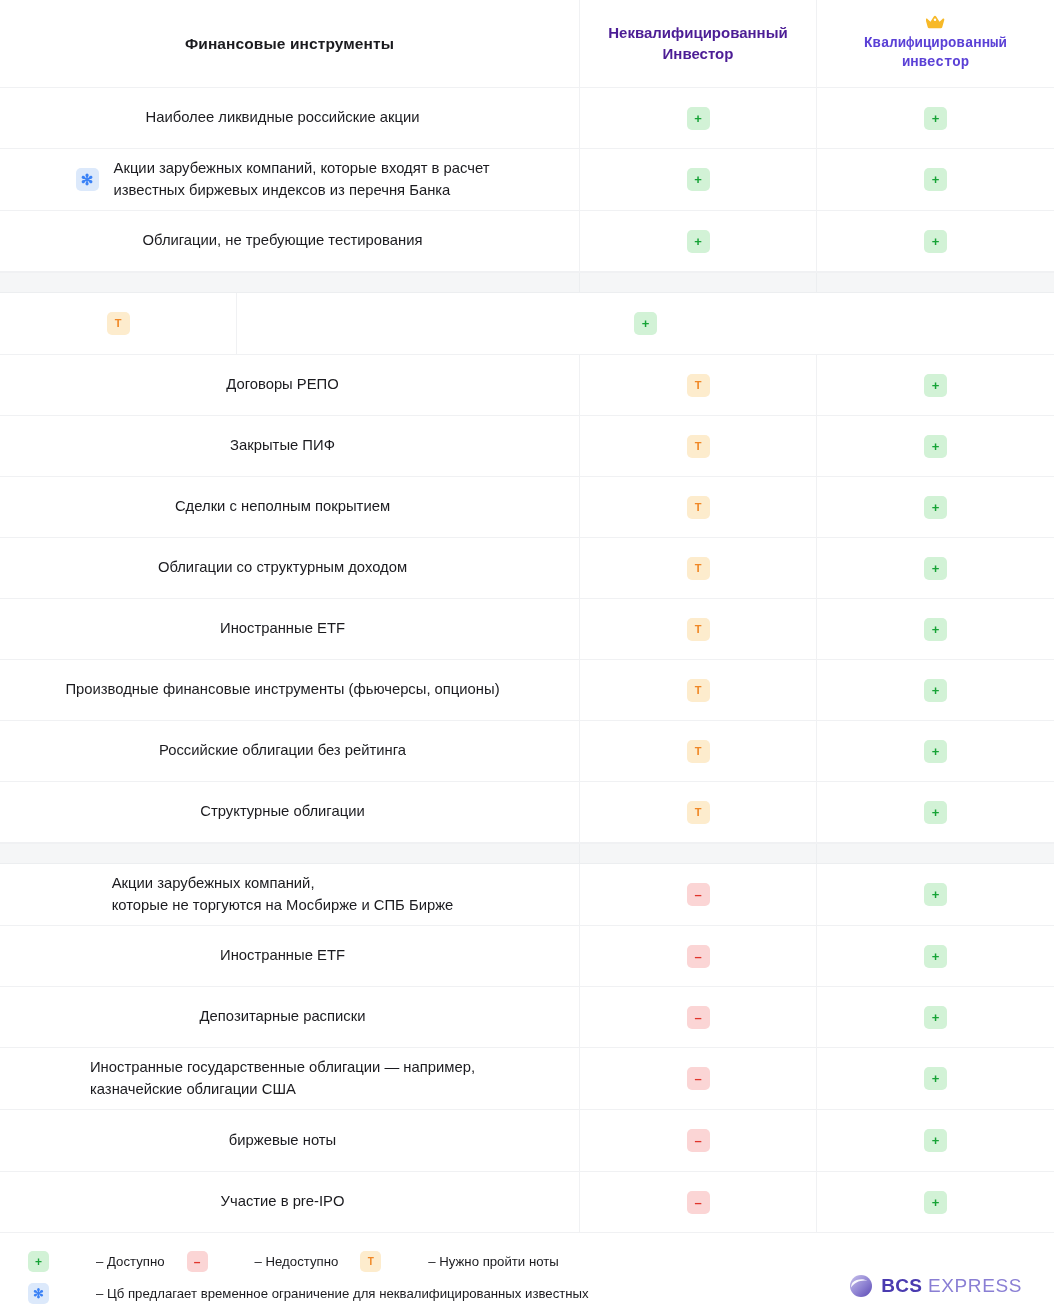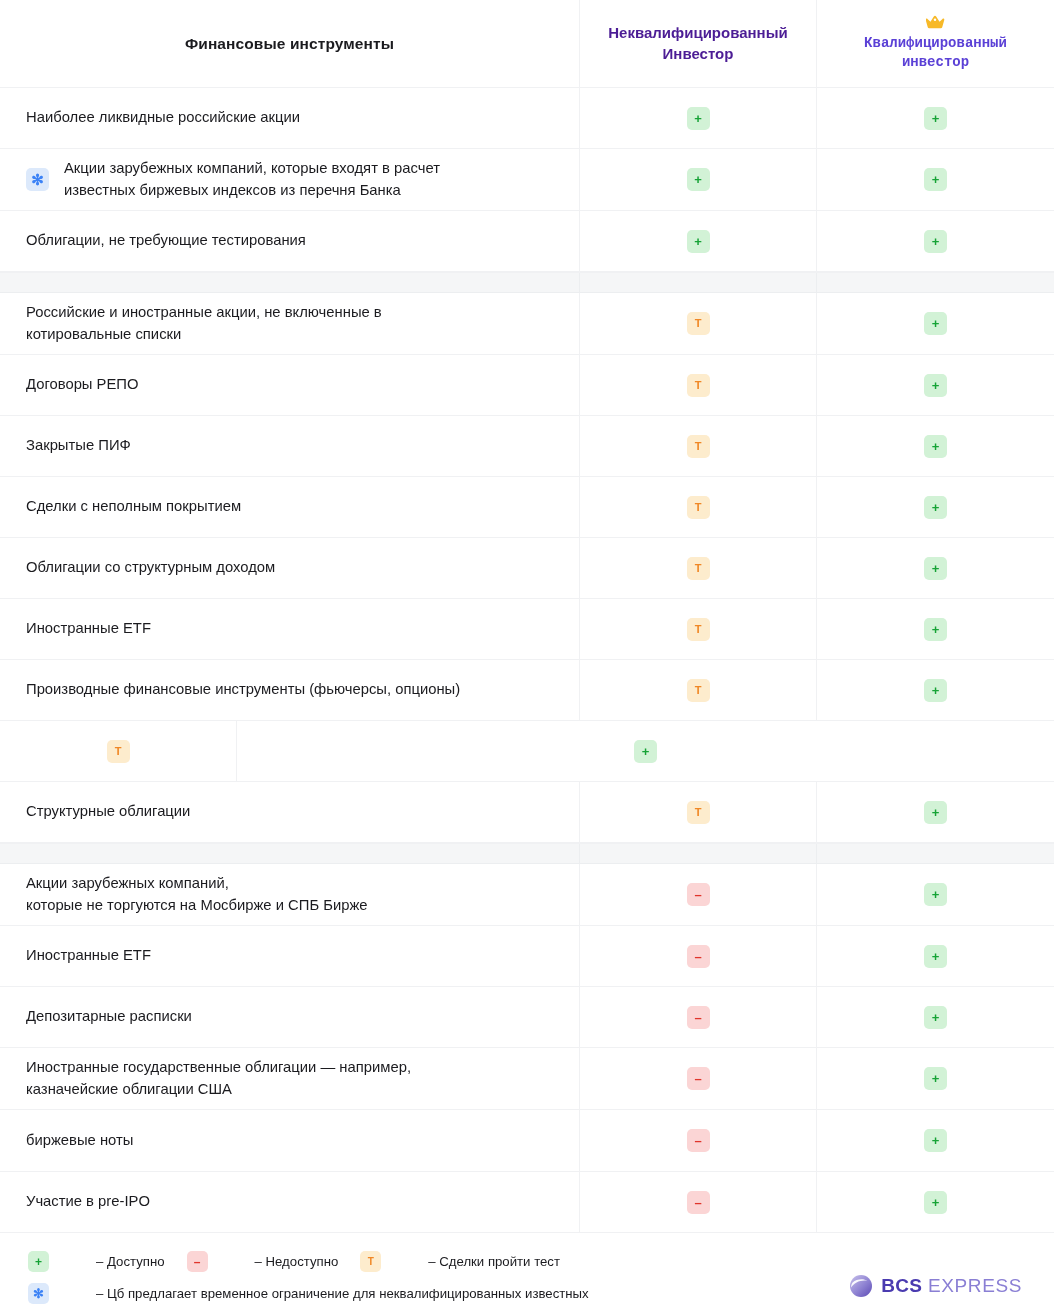--- a/index.html
+++ b/index.html
@@ -30,20 +30,21 @@
     border-bottom: 1px solid #f0f1f3;
     background: #ffffff;
   }
   .cell-name {
     width: 580px;
     flex: 0 0 580px;
     border-right: 1px solid #f0f1f3;
     display: flex;
     align-items: center;
     padding: 0 40px 0 26px;
+    justify-content: center;
   }
   .cell-mark {
     width: 237px;
     flex: 0 0 237px;
     border-right: 1px solid #f0f1f3;
     display: flex;
     align-items: center;
     justify-content: center;
   }
   .cell-mark.last {
@@ -249,26 +250,20 @@
         <div class="cell-mark last">
           <span class="badge plus">+</span>
         </div>
       </div>
       <div class="sep-row">
         <div class="sep-a"></div>
         <div class="sep-b"></div>
         <div class="sep-c"></div>
       </div>
       <div class="row row-tall">
-        <div class="cell-name">
-          <span class="item-text">
-            <span class="ln">Российские и иностранные акции, не включенные в</span>
-            <span class="ln">котировальные списки</span>
-          </span>
-        </div>
         <div class="cell-mark">
           <span class="badge test">Т</span>
         </div>
         <div class="cell-mark last">
           <span class="badge plus">+</span>
         </div>
       </div>
       <div class="row row-h1">
         <div class="cell-name">
           <span class="item-text">
@@ -341,20 +336,25 @@
           </span>
         </div>
         <div class="cell-mark">
           <span class="badge test">Т</span>
         </div>
         <div class="cell-mark last">
           <span class="badge plus">+</span>
         </div>
       </div>
       <div class="row row-h1">
+        <div class="cell-name">
+          <span class="item-text">
+            <span class="ln">Российские облигации без рейтинга</span>
+          </span>
+        </div>
         <div class="cell-mark">
           <span class="badge test">Т</span>
         </div>
         <div class="cell-mark last">
           <span class="badge plus">+</span>
         </div>
       </div>
       <div class="row row-h1">
         <div class="cell-name">
           <span class="item-text">
@@ -461,21 +461,21 @@
           <div class="legend-item">
             <span class="legend-badge plus">+</span>
             <span class="legend-text">– Доступно</span>
           </div>
           <div class="legend-item">
             <span class="legend-badge minus">–</span>
             <span class="legend-text">– Недоступно</span>
           </div>
           <div class="legend-item">
             <span class="legend-badge test">Т</span>
-            <span class="legend-text">– Сделки пройти тест</span>
+            <span class="legend-text">– Нужно пройти ноты</span>
           </div>
         </div>
       <div class="legend-line" id="legend-line-2">
           <div class="legend-item">
             <span class="legend-badge star">✻</span>
             <span class="legend-text">– Цб предлагает временное ограничение для неквалифицированных известных</span>
           </div>
         </div>
     </div>
     <div class="brand">

